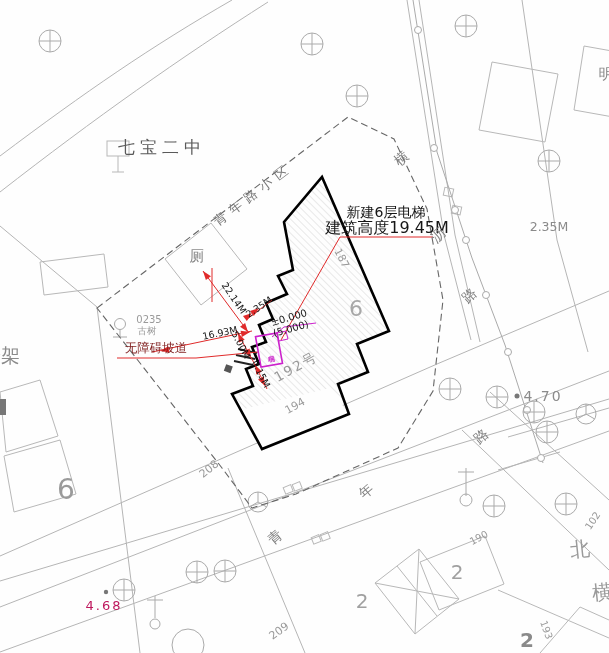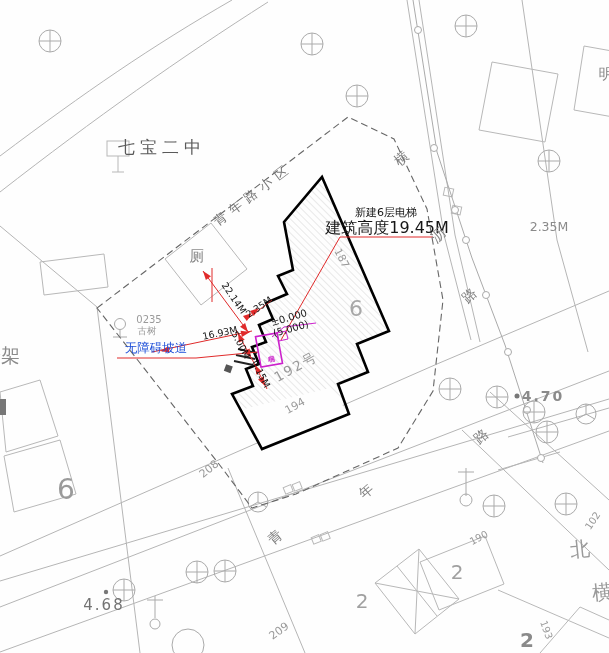--- a/index.html
+++ b/index.html
@@ -167,34 +167,34 @@
   </g>
 
   <g fill="#777" stroke="none">
     <circle cx="517" cy="396" r="2.5"></circle>
     <circle cx="106" cy="592" r="2.2"></circle>
   </g>
 </svg>
 
 <div class="lbl" style="left:162px;top:147px;font-size:17px;letter-spacing:5px;color:#5a5a5a;font-family:Liberation Serif, serif;">七宝二中</div>
 <div class="lbl" style="left:253px;top:194px;font-size:13px;letter-spacing:6px;color:#7a7a7a;transform:translate(-50%,-50%) rotate(-37deg);">青年路小区</div>
-<div class="lbl" style="left:386px;top:212px;font-size:11px;color:#151515;">新建6层电梯</div>
+<div class="lbl" style="left:386px;top:212px;font-size:14px;color:#151515;">新建6层电梯</div>
 <div class="lbl" style="left:387px;top:228px;font-size:16px;color:#151515;">建筑高度19.45M</div>
 <div class="lbl" style="left:549px;top:227px;font-size:12.5px;color:#8a8a8a;">2.35M</div>
 <div class="lbl" style="left:197px;top:256px;font-size:15px;color:#8a8a8a;">厕</div>
 
 <div class="lbl" style="left:234px;top:298px;font-size:9.5px;color:#151515;transform:translate(-50%,-50%) rotate(55deg);">22.14M</div>
 <div class="lbl" style="left:259px;top:307px;font-size:9.5px;color:#151515;transform:translate(-50%,-50%) rotate(-35deg);">2.35M</div>
 <div class="lbl" style="left:220px;top:333px;font-size:9.5px;color:#151515;transform:translate(-50%,-50%) rotate(-12deg);">16.93M</div>
 <div class="lbl" style="left:241px;top:345px;font-size:9.5px;color:#151515;transform:translate(-50%,-50%) rotate(62deg);">5.00M</div>
 <div class="lbl" style="left:261px;top:374px;font-size:9.5px;color:#151515;transform:translate(-50%,-50%) rotate(63deg);">0.15M</div>
 <div class="lbl" style="left:289px;top:318px;font-size:10px;color:#151515;transform:translate(-50%,-50%) rotate(-16deg);">±0.000</div>
 <div class="lbl" style="left:291px;top:329px;font-size:10px;color:#151515;transform:translate(-50%,-50%) rotate(-16deg);">(5.000)</div>
 
-<div class="lbl" style="left:156px;top:348px;font-size:12.5px;color:#1d4ed8;">无障碍坡道</div>
+<div class="lbl" style="left:156px;top:348px;font-size:12.5px;color:#7f1d1d;">无障碍坡道</div>
 <div class="lbl" style="left:149px;top:320px;font-size:10px;color:#9a9a9a;">0235</div>
 <div class="lbl" style="left:147px;top:331px;font-size:9.5px;color:#9a9a9a;">古树</div>
 <div class="lbl" style="left:269px;top:350px;font-size:7px;color:#cc22cc;writing-mode:vertical-rl;transform:translate(-50%,-50%) rotate(-10deg);">电梯</div>
 
 <div class="lbl" style="left:342px;top:258px;font-size:10.5px;color:#9a9a9a;transform:translate(-50%,-50%) rotate(63deg);">187</div>
 <div class="lbl" style="left:356px;top:309px;font-size:22px;color:#a8a8a8;">6</div>
 <div class="lbl" style="left:296px;top:367px;font-size:13.5px;color:#999999;letter-spacing:2px;transform:translate(-50%,-50%) rotate(-29deg);">192号</div>
 <div class="lbl" style="left:295px;top:406px;font-size:11px;color:#999999;transform:translate(-50%,-50%) rotate(-29deg);">194</div>
 <div class="lbl" style="left:209px;top:469px;font-size:11px;color:#999999;transform:translate(-50%,-50%) rotate(-39deg);">208</div>
 <div class="lbl" style="left:279px;top:631px;font-size:11px;color:#999999;transform:translate(-50%,-50%) rotate(-36deg);">209</div>
@@ -211,19 +211,19 @@
 <div class="lbl" style="left:602px;top:592px;font-size:20px;color:#9a9a9a;transform:translate(-50%,-50%) rotate(-6deg);">横</div>
 
 <div class="lbl" style="left:275px;top:537px;font-size:14px;color:#808080;transform:translate(-50%,-50%) rotate(-40deg);">青</div>
 <div class="lbl" style="left:366px;top:491px;font-size:14px;color:#808080;transform:translate(-50%,-50%) rotate(-40deg);">年</div>
 <div class="lbl" style="left:481px;top:436px;font-size:14px;color:#808080;transform:translate(-50%,-50%) rotate(-40deg);">路</div>
 
 <div class="lbl" style="left:401px;top:158px;font-size:14px;color:#808080;transform:translate(-50%,-50%) rotate(-42deg);">横</div>
 <div class="lbl" style="left:438px;top:235px;font-size:14px;color:#808080;transform:translate(-50%,-50%) rotate(-42deg);">沥</div>
 <div class="lbl" style="left:469px;top:295px;font-size:14px;color:#808080;transform:translate(-50%,-50%) rotate(-42deg);">路</div>
 
-<div class="lbl" style="left:543px;top:396px;font-size:14px;letter-spacing:2px;color:#8a8a8a;font-weight:bold;">4.70</div>
-<div class="lbl" style="left:104px;top:605px;font-size:15px;letter-spacing:2px;color:#737373;">4.68</div>
+<div class="lbl" style="left:543px;top:396px;font-size:14px;letter-spacing:2px;color:#8a8a8a;">4.70</div>
+<div class="lbl" style="left:104px;top:605px;font-size:13px;letter-spacing:2px;color:#be185d;">4.68</div>
 
 <div class="lbl" style="left:1px;top:355px;font-size:19px;color:#8a8a8a;">栓架</div>
 <div class="lbl" style="left:606px;top:74px;font-size:15px;color:#8a8a8a;">明</div>
 
 </div>
 
 </body></html>

